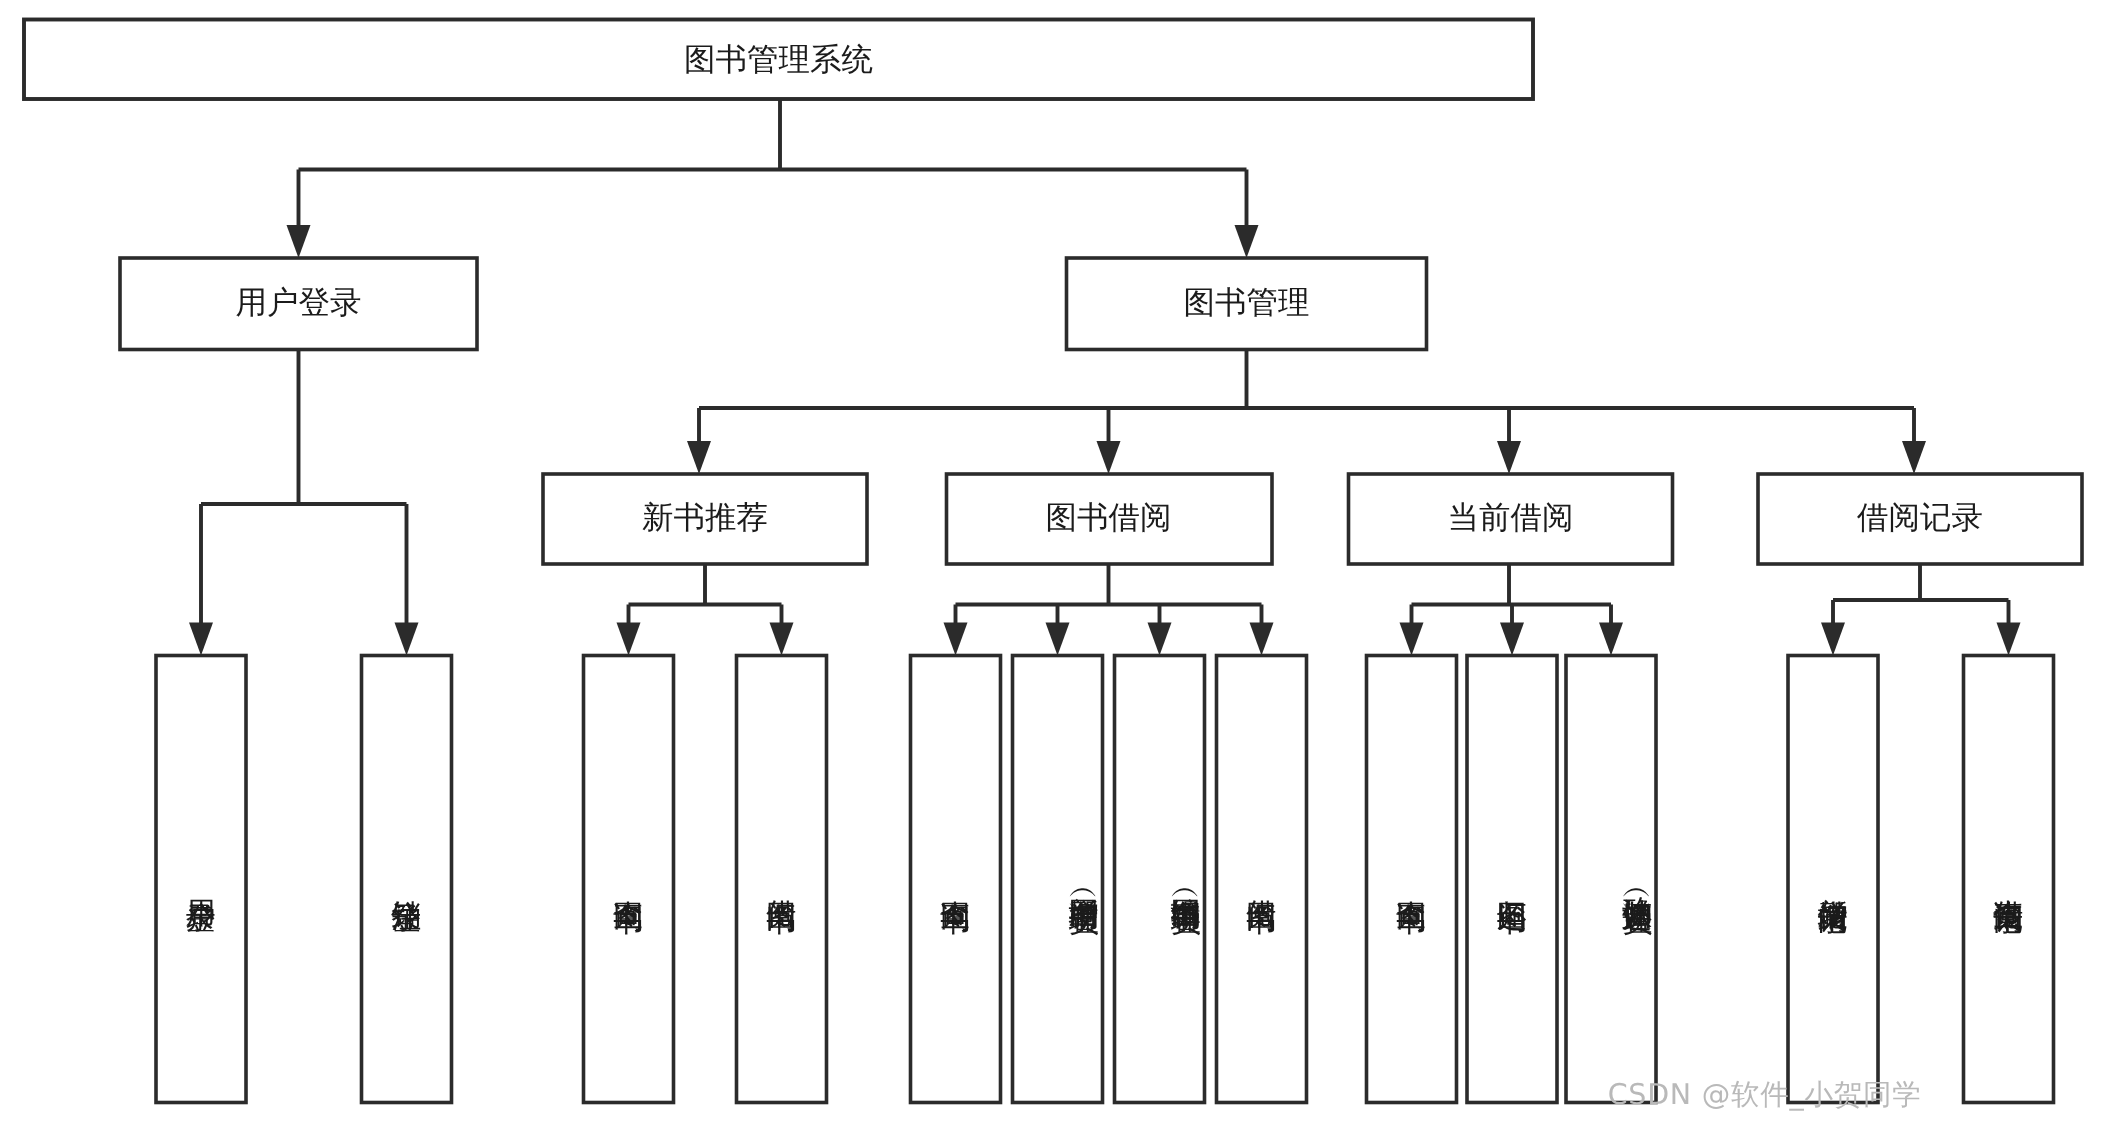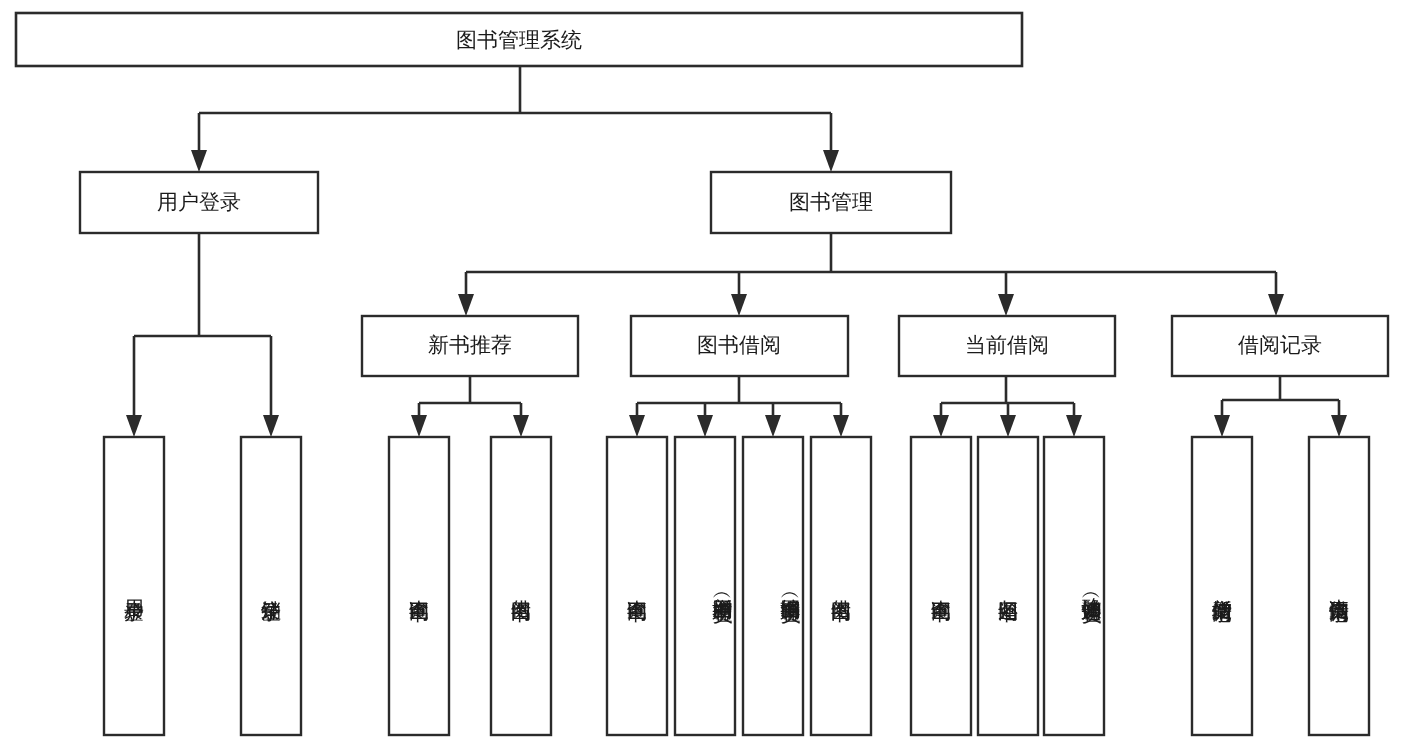--- a/index.html
+++ b/index.html
@@ -215,13 +215,14 @@
   <div class="vlabel" style="left:978px; top:437px; width:60px; height:298px;
        display:flex; align-items:center; justify-content:center;">归还图书</div>
   <div class="vlabel" style="left:1044px; top:437px; width:60px; height:298px;
        display:flex; align-items:flex-start; justify-content:center;">确认归还（管理员）</div>
 
   <div class="vlabel" style="left:1192px; top:437px; width:60px; height:298px;
        display:flex; align-items:center; justify-content:center;">新增借阅记录</div>
   <div class="vlabel" style="left:1309px; top:437px; width:60px; height:298px;
        display:flex; align-items:center; justify-content:center;">查询借阅记录</div>
 
+  <div class="watermark">CSDN @软件_小贺同学</div>
 </div>
 
 </body></html>

